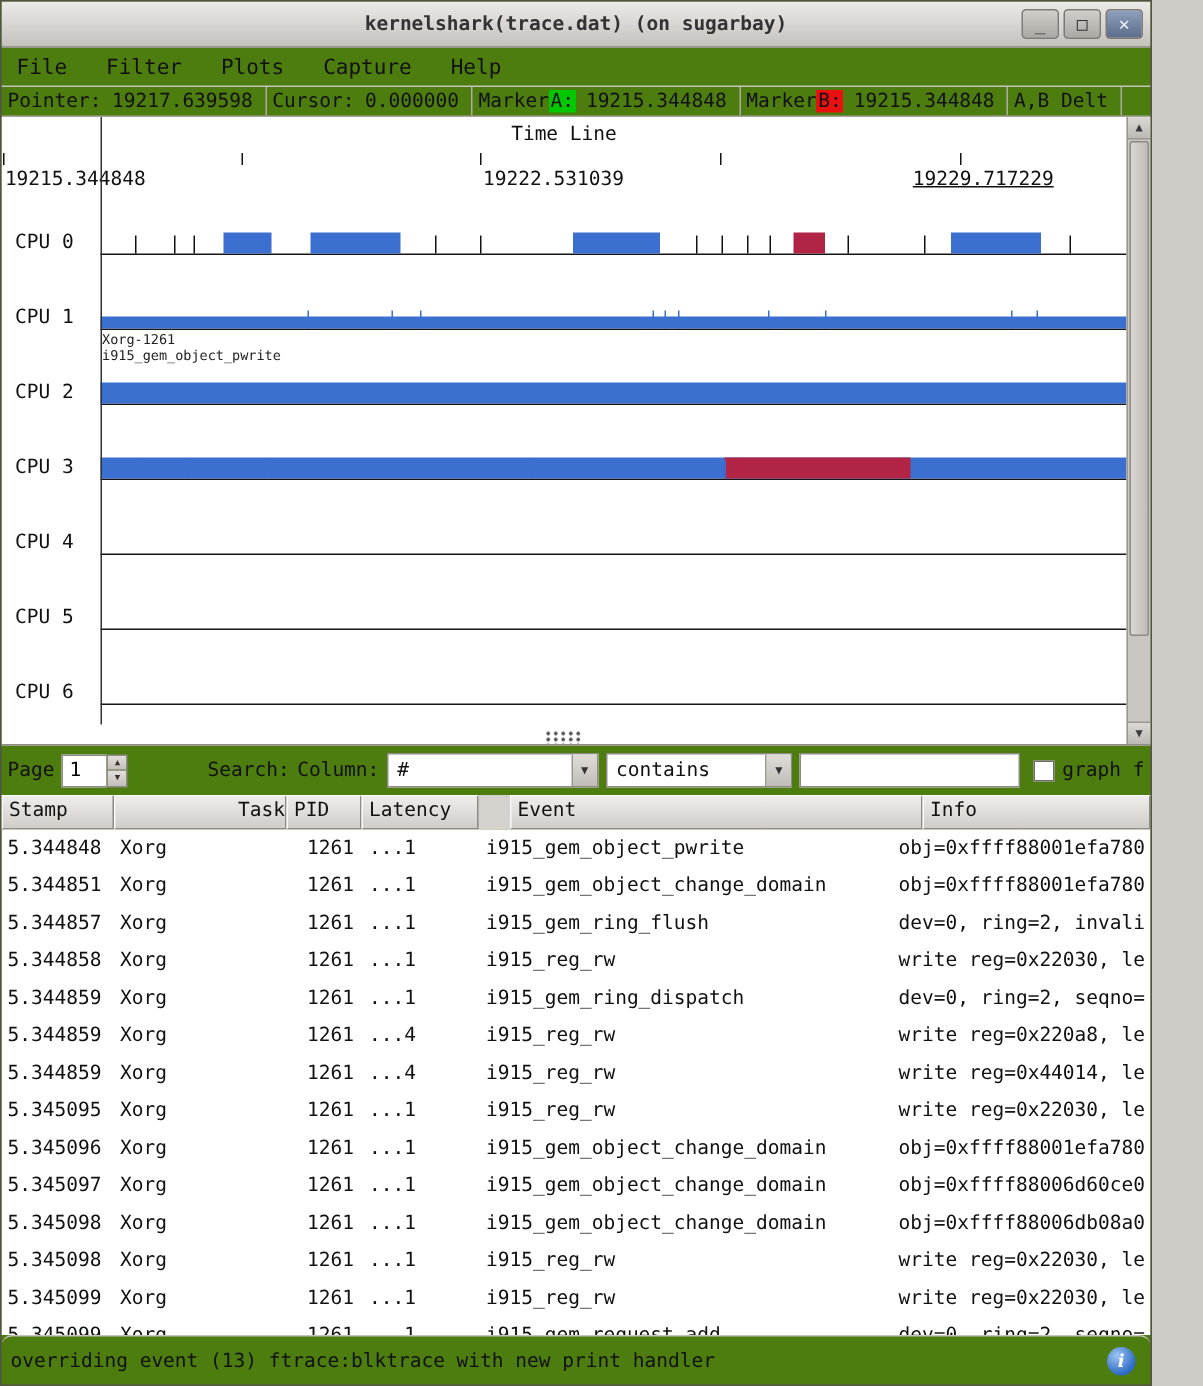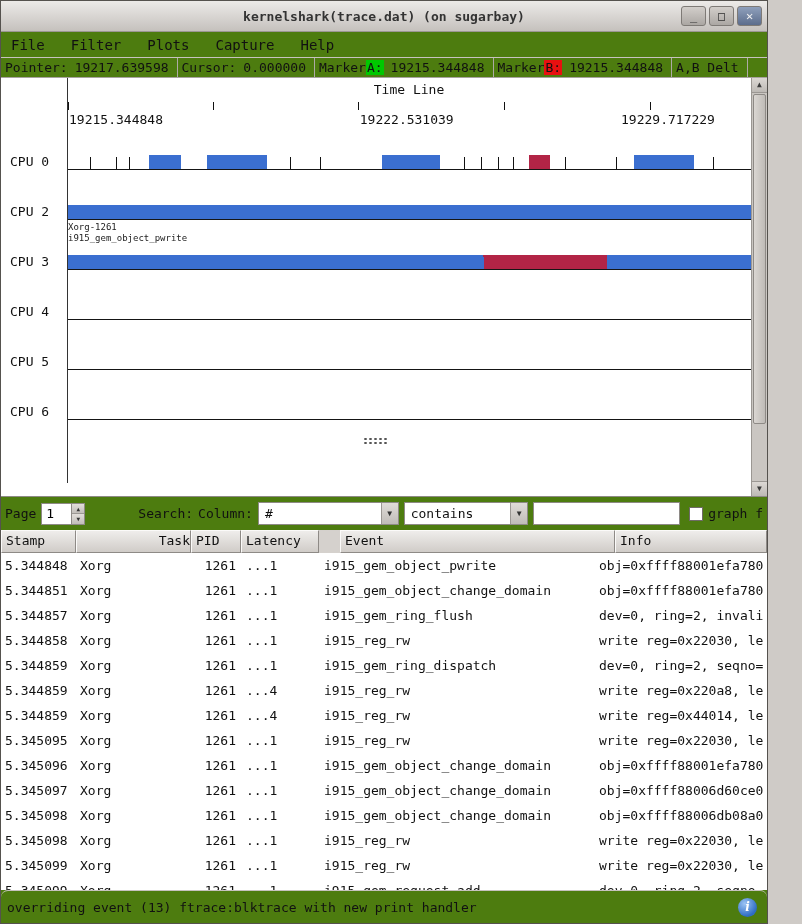--- a/index.html
+++ b/index.html
@@ -15,21 +15,21 @@
   
   .menubar{flex:0 0 25px;display:flex;align-items:center;gap:26px;padding-left:10px;font-size:14px;}
   
   .infobar{flex:0 0 21px;display:flex;align-items:stretch;white-space:nowrap;overflow:hidden;border-top:1px solid #c7c3bf;border-bottom:1px solid #a7a39f;font-size:13px;}
   .info-seg{display:flex;align-items:center;padding:0 8px 0 4px;border-right:1px solid #aeaaa6;}
   .info-seg .v{margin-left:7px;}
   .marker-chip{padding:0 1px;}
   
   .graph{flex:0 0 419px;background:#fff;position:relative;border-bottom:1px solid #8e8a86;overflow:hidden;}
   .graph-inner{position:absolute;left:0;top:0;right:16px;bottom:0;}
-  .axis{position:relative;height:56px;margin-left:66px;}
+  .axis{position:relative;height:56px;}
   .axis-title{position:absolute;top:4px;left:0;right:0;text-align:center;}
   .axis-tick{position:absolute;top:24px;width:1px;height:8px;background:#111;}
   .axis-label{position:absolute;top:34px;white-space:nowrap;}
   .lane{display:flex;height:50px;}
   .cpu-name{flex:0 0 66px;padding:20px 0 0 9px;font-size:13px;}
   .lane-plot{flex:1;position:relative;}
   .baseline{position:absolute;left:0;right:0;top:35px;height:1px;background:#151515;}
   .seg{position:absolute;}
   .seg.tall{top:21px;height:14px;}
   .seg.thin{top:27px;height:8px;}
@@ -129,21 +129,21 @@
         <div>
             <div class="axis-tick" style="left: 0.1%;"></div>
             <div class="axis-tick" style="left: 21.3%;"></div>
             <div class="axis-tick" style="left: 42.6%;"></div>
             <div class="axis-tick" style="left: 63.9%;"></div>
             <div class="axis-tick" style="left: 85.2%;"></div>
           </div>
         <div>
             <div class="axis-label" style="left: 0.3%;">19215.344848</div>
             <div class="axis-label" style="left: 42.8%;">19222.531039</div>
-            <div class="axis-label" style="left: 81%;">19229.717229</div>
+            <div class="axis-label" style="left: 81%; text-decoration: underline;">19229.717229</div>
           </div>
       </div>
       <div>
           <div class="lane">
             <div class="cpu-name">CPU 0</div>
             <div class="lane-plot">
               <div class="baseline"></div>
               <div class="seg tall" style="left: 12%; width: 4.6%; background: rgb(59, 111, 208);"></div>
               <div class="seg tall" style="left: 20.4%; width: 8.9%; background: rgb(59, 111, 208);"></div>
               <div class="seg tall" style="left: 46%; width: 8.5%; background: rgb(59, 111, 208);"></div>
@@ -157,20 +157,37 @@
               <div class="gtick" style="left: 58%; background: rgb(17, 17, 17);"></div>
               <div class="gtick" style="left: 60.5%; background: rgb(17, 17, 17);"></div>
               <div class="gtick" style="left: 63%; background: rgb(17, 17, 17);"></div>
               <div class="gtick" style="left: 65.2%; background: rgb(17, 17, 17);"></div>
               <div class="gtick" style="left: 72.8%; background: rgb(17, 17, 17);"></div>
               <div class="gtick" style="left: 80.3%; background: rgb(17, 17, 17);"></div>
               <div class="gtick" style="left: 94.4%; background: rgb(17, 17, 17);"></div>
             </div>
           </div>
           <div class="lane">
+            <div class="cpu-name">CPU 1</div>
+            <div class="lane-plot">
+              <div class="baseline"></div>
+              <div class="seg thin" style="left: 0px; width: 100%; background: rgb(59, 111, 208);"></div>
+              <div class="gtick" style="left: 20.2%; background: rgb(59, 111, 208);"></div>
+              <div class="gtick" style="left: 28.3%; background: rgb(59, 111, 208);"></div>
+              <div class="gtick" style="left: 31.1%; background: rgb(59, 111, 208);"></div>
+              <div class="gtick" style="left: 53.8%; background: rgb(59, 111, 208);"></div>
+              <div class="gtick" style="left: 54.9%; background: rgb(59, 111, 208);"></div>
+              <div class="gtick" style="left: 56.3%; background: rgb(59, 111, 208);"></div>
+              <div class="gtick" style="left: 65%; background: rgb(59, 111, 208);"></div>
+              <div class="gtick" style="left: 70.6%; background: rgb(59, 111, 208);"></div>
+              <div class="gtick" style="left: 88.8%; background: rgb(59, 111, 208);"></div>
+              <div class="gtick" style="left: 91.3%; background: rgb(59, 111, 208);"></div>
+            </div>
+          </div>
+          <div class="lane">
             <div class="cpu-name">CPU 2</div>
             <div class="lane-plot">
               <div class="baseline"></div>
               <div class="seg tall" style="left: 0px; width: 100%; background: rgb(59, 111, 208);"></div>
             </div>
           </div>
           <div class="lane">
             <div class="cpu-name">CPU 3</div>
             <div class="lane-plot">
               <div class="baseline"></div>

